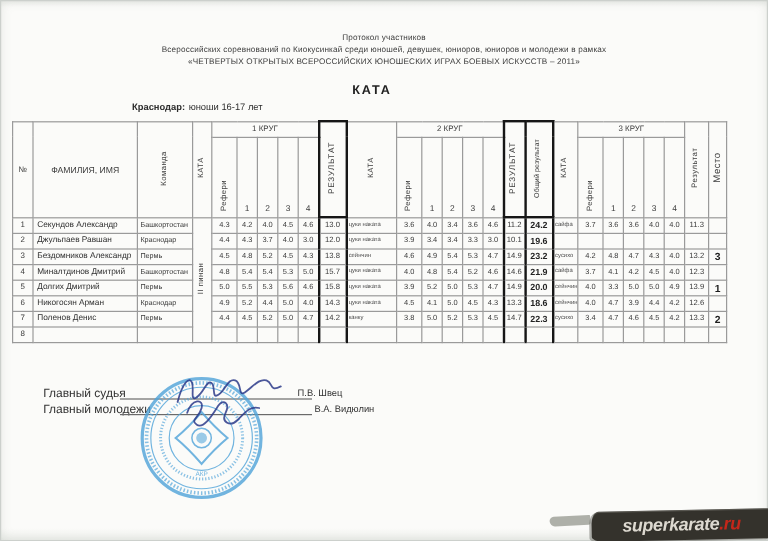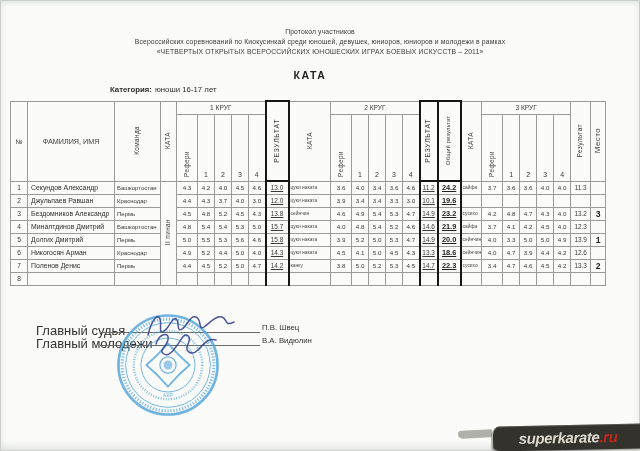--- a/index.html
+++ b/index.html
@@ -21,37 +21,37 @@
   thead tr.sub{height:67px;}
   tbody tr{height:13px;}
   th{font-size:6.6px;color:#3c3c3c;}
   .vt{display:inline-block;writing-mode:vertical-rl;transform:rotate(180deg);
     font-size:6.4px;letter-spacing:.4px;line-height:1;}
   th.mid{vertical-align:middle;}
   th.bot{vertical-align:bottom;}
   th.bot .vt{margin-bottom:3px;}
   th.jnum{vertical-align:bottom;font-size:7px;}
   th.jnum span{display:inline-block;margin-bottom:3px;}
-  .thick{border-left:2px solid #161616 !important;border-right:2px solid #161616 !important;text-decoration:underline;}
+  .thick{border-left:2px solid #161616 !important;border-right:2px solid #161616 !important;}
   th.thickAll{border:2px solid #161616 !important;}
   .rescaps .vt{font-size:6.8px;letter-spacing:.7px;}
   .totalhead .vt{font-size:5.9px;letter-spacing:.1px;}
   .placehead .vt{font-size:8px;}
   .reshead .vt{font-size:6.6px;}
   td{font-size:6.2px;color:#3a3a3a;}
   td.td-num{font-size:6.6px;}
   td.td-name{text-align:left;padding-left:3px;font-size:6.9px;color:#2f2f2f;}
   td.td-team{text-align:left;padding-left:2px;font-size:6px;}
   td.td-kata{text-align:left;padding-left:1px;font-size:4.9px;color:#4a4a4a;}
   td.td-res{font-size:6.4px;}
   td.td-total{font-size:7.4px;font-weight:bold;color:#222;}
   td.td-place{font-size:8.6px;font-weight:bold;color:#1d1d1d;}
   td.td-kata1{font-size:6px;}
   
-  .sig-label{position:absolute;font-size:13px;color:#333;}
+  .sig-label{position:absolute;font-size:10px;color:#333;}
   .sig-name{position:absolute;font-size:7.8px;color:#333;}
   .sig-line{position:absolute;width:160px;height:0;border-top:1px solid #6a6a6a;}
   .stamp{position:absolute;left:114px;top:311px;width:108px;height:108px;opacity:.8;}
   .ink{position:absolute;}
   
   .wm{position:absolute;top:425px;right:-3px;width:150px;height:25px;
     background:var(--wm-bg,#34322c);transform:rotate(-1.2deg);
     border-radius:6px 2px 3px 10px/10px 3px 8px 4px;
     box-shadow:-2px 1px 0 rgba(90,92,84,.45), inset 0 1px 0 rgba(200,200,190,.25);
     display:flex;align-items:center;justify-content:center;}
@@ -66,21 +66,21 @@
 <div class="paper">
 
   <div class="doc-head">
     <div>Протокол участников</div>
     <div>Всероссийских соревнований по Киокусинкай среди юношей, девушек, юниоров, юниоров и молодежи в рамках</div>
     <div>«ЧЕТВЕРТЫХ ОТКРЫТЫХ ВСЕРОССИЙСКИХ ЮНОШЕСКИХ ИГРАХ БОЕВЫХ ИСКУССТВ – 2011»</div>
   </div>
 
   <div class="doc-title">КАТА</div>
 
-  <div class="category"><b>Категория:</b><span>юноши 16-17 лет</span></div>
+  <div class="category"><b>Краснодар:</b><span>юноши 16-17 лет</span></div>
 
   <div class="sheet">
     <table>
       <colgroup>
         <col style="width:17px">
           <col style="width:87px">
           <col style="width:46px">
           <col style="width:16px">
         <col style="width:21px">
           <col style="width:17px">
@@ -357,21 +357,21 @@
             <td class="td-sc"></td>
             <td class="td-res"></td>
             <td class="td-place"></td>
           </tr>
         </tbody>
     </table>
   </div>
 
   <div class="sig-label" style="left:36px;top:323px">Главный судья</div>
   <div class="sig-line" style="left:100px;top:332px"></div>
-  <div class="sig-name" style="left:262px;top:323px">П.В. Швец</div>
+  <div class="sig-name" style="left:248px;top:323px">П.В. Швец</div>
   <div class="sig-label" style="left:36px;top:336px">Главный молодежи</div>
   <div class="sig-line" style="left:100px;top:345px"></div>
   <div class="sig-name" style="left:262px;top:336px">В.А. Видюлин</div>
 
   <svg class="stamp" viewBox="0 0 120 120">
     <g fill="none" stroke="var(--stamp-blue,#4fa3d9)">
       <circle cx="60" cy="60" r="55" stroke-width="3"></circle>
       <circle cx="60" cy="60" r="47" stroke-width="1.1"></circle>
       <circle cx="60" cy="60" r="30" stroke-width="1.1"></circle>
       <circle cx="60" cy="60" r="51" stroke-width="3.4" stroke-dasharray="1.4 1.9" opacity=".85"></circle>

